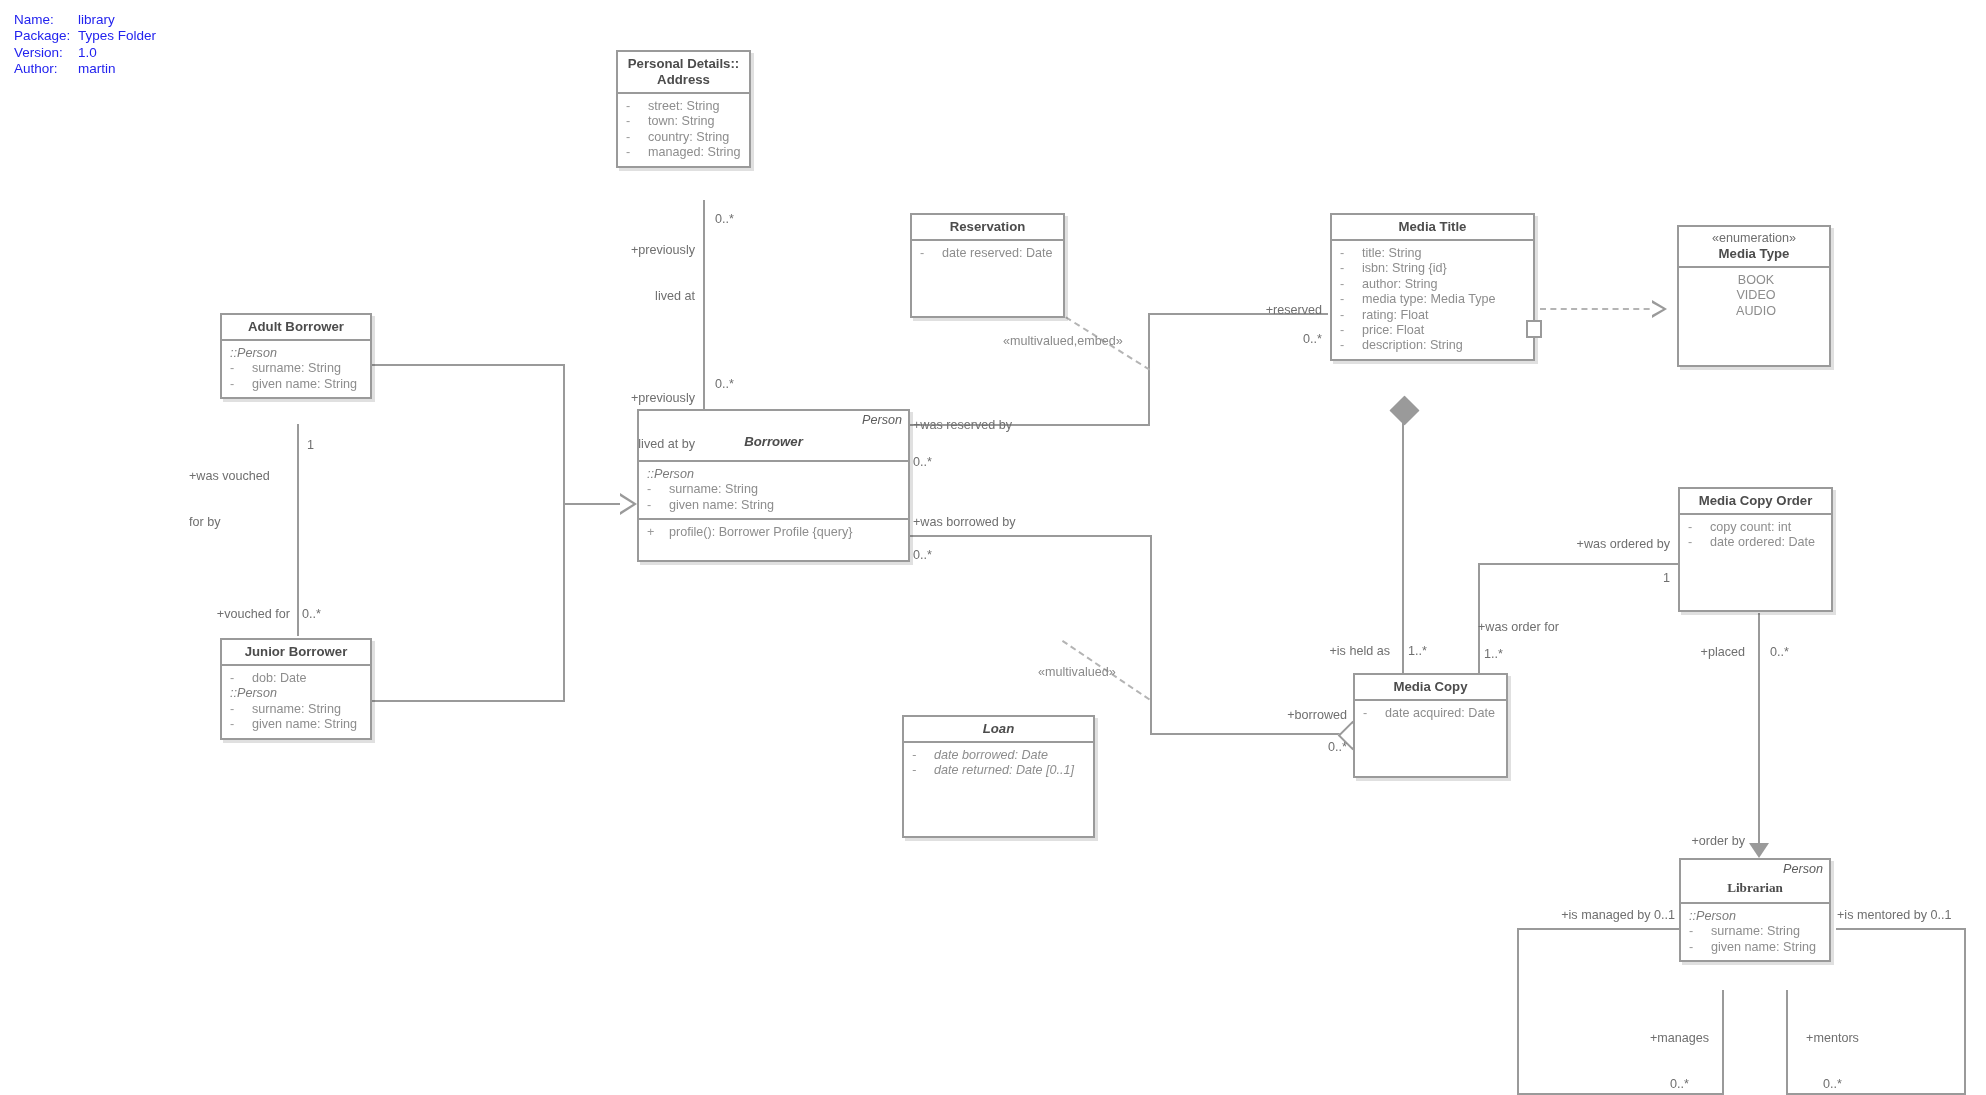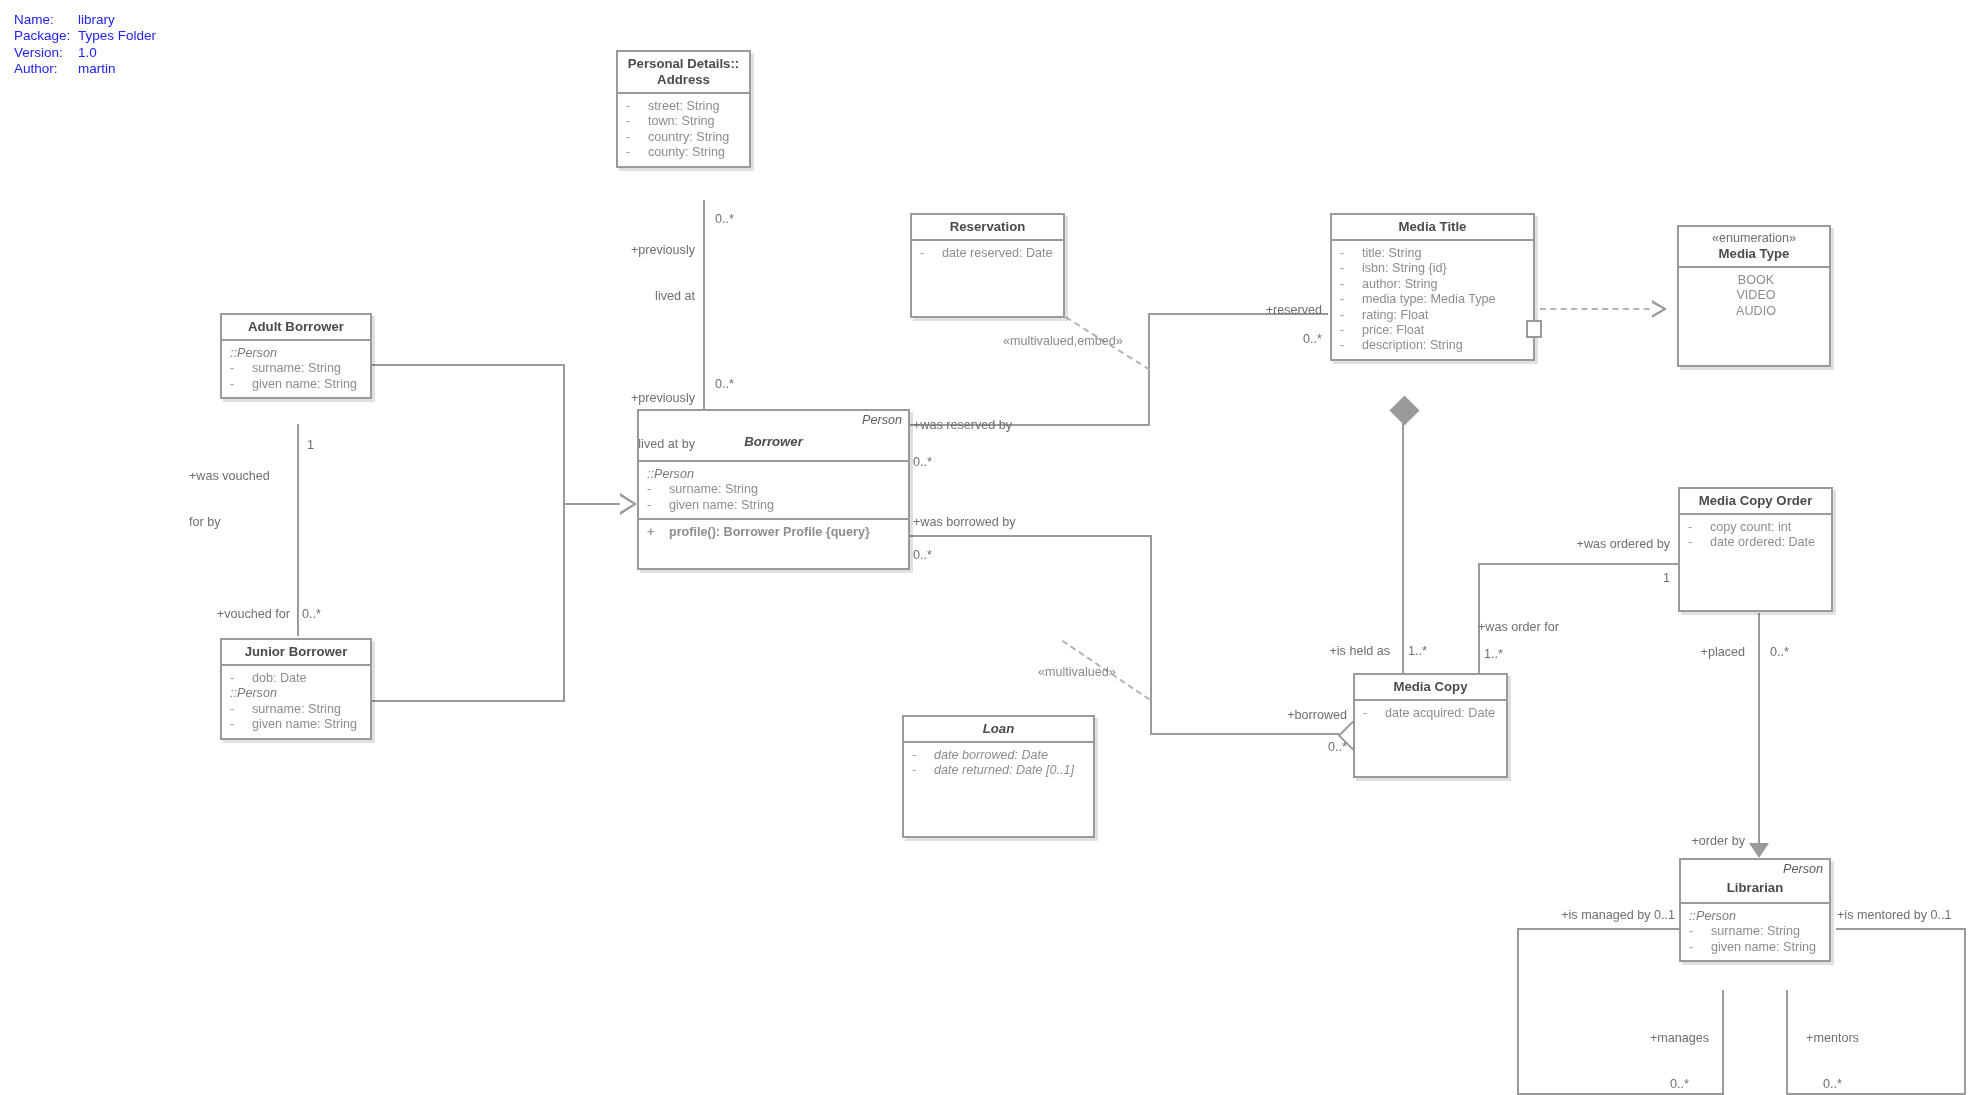--- a/index.html
+++ b/index.html
@@ -256,21 +256,21 @@
 
   <div class="cls" style="left:616px; top:50px; width:135px;">
     <div class="cls-head">
       <span class="cls-title">Personal Details::</span>
       <span class="cls-title">Address</span>
     </div>
     <div class="cmp">
       <div class="feat"><span class="vis">-</span><span>street: String</span></div>
       <div class="feat"><span class="vis">-</span><span>town: String</span></div>
       <div class="feat"><span class="vis">-</span><span>country: String</span></div>
-      <div class="feat"><span class="vis">-</span><span>county: String</span></div>
+      <div class="feat"><span class="vis">-</span><span>managed: String</span></div>
     </div>
   </div>
 
   <div class="cls" style="left:865px; top:213px; width:155px; height:105px;margin-left:45px;">
     <div class="cls-head">
       <span class="cls-title">Reservation</span>
     </div>
     <div class="cmp">
       <div class="feat"><span class="vis">-</span><span>date reserved: Date</span></div>
     </div>
@@ -317,21 +317,21 @@
   <div class="cls" style="left:637px; top:409px; width:273px;">
     <div class="cls-head" style="height:51px;">
       <span class="owner">Person</span>
       <span class="cls-title abstract" style="margin-top:12px;">Borrower</span>
     </div>
     <div class="cmp">
       <div class="grp">::Person</div>
       <div class="feat"><span class="vis">-</span><span>surname: String</span></div>
       <div class="feat"><span class="vis">-</span><span>given name: String</span></div>
     </div>
-    <div class="cmp" style="height:50px;font-weight:bold;">
+    <div class="cmp" style="height:42px;">
       <div class="feat"><span class="vis">+</span><span>profile(): Borrower Profile {query}</span></div>
     </div>
   </div>
 
   <div class="cls" style="left:220px; top:638px; width:152px;">
     <div class="cls-head">
       <span class="cls-title">Junior Borrower</span>
     </div>
     <div class="cmp">
       <div class="feat"><span class="vis">-</span><span>dob: Date</span></div>
@@ -366,21 +366,21 @@
       <span class="cls-title">Media Copy</span>
     </div>
     <div class="cmp">
       <div class="feat"><span class="vis">-</span><span>date acquired: Date</span></div>
     </div>
   </div>
 
   <div class="cls" style="left:1679px; top:858px; width:152px;">
     <div class="cls-head" style="height:44px;">
       <span class="owner">Person</span>
-      <span class="cls-title" style="margin-top:13px;">Librarian</span>
+      <span class="cls-title" style="margin-top:13px;font-family:Liberation Serif, serif;">Librarian</span>
     </div>
     <div class="cmp">
       <div class="grp">::Person</div>
       <div class="feat"><span class="vis">-</span><span>surname: String</span></div>
       <div class="feat"><span class="vis">-</span><span>given name: String</span></div>
     </div>
   </div>
 
   <div class="lbl r" style="left:555px; top:212px; width:140px;">
     <div>+previously</div>

